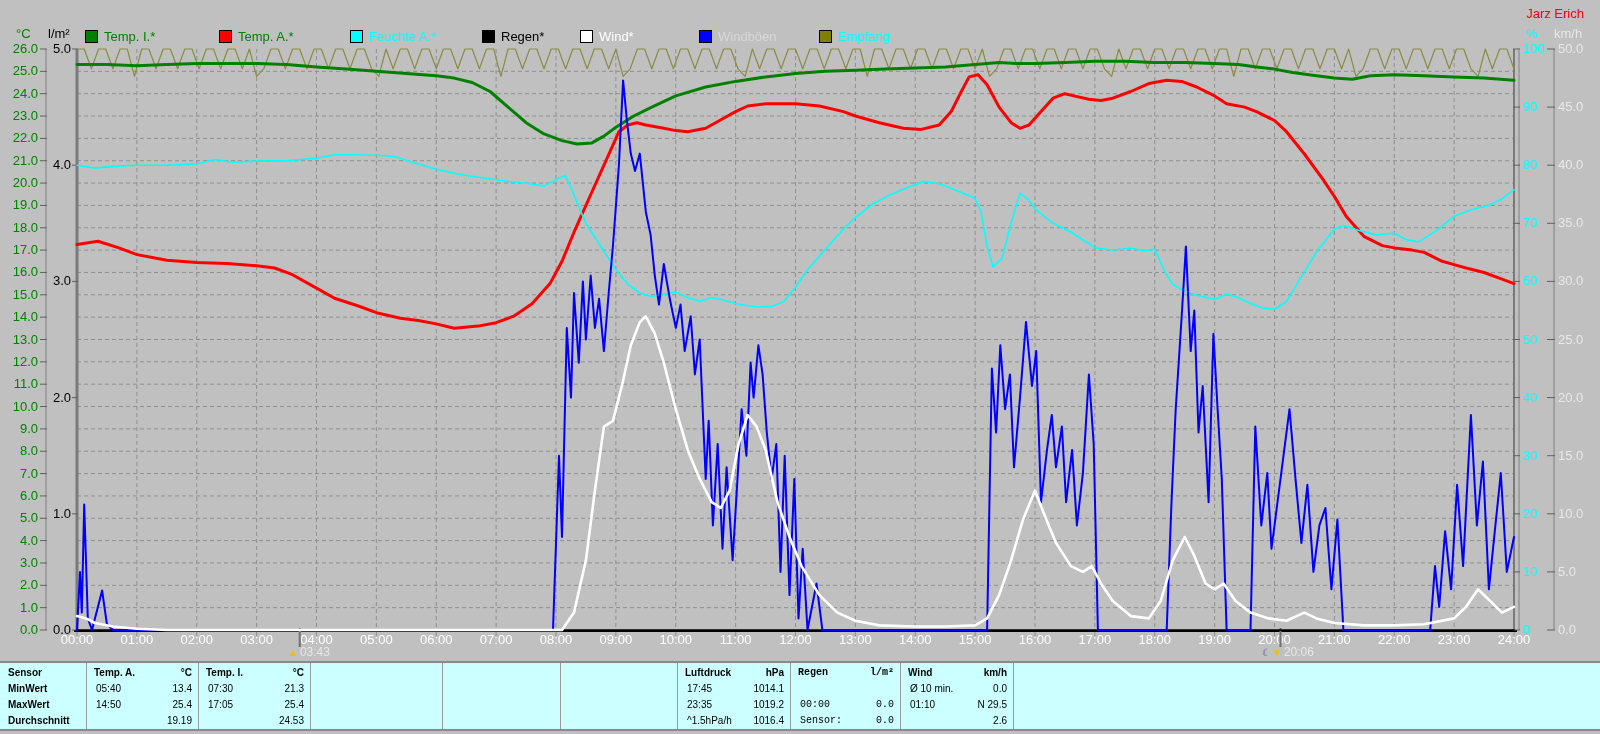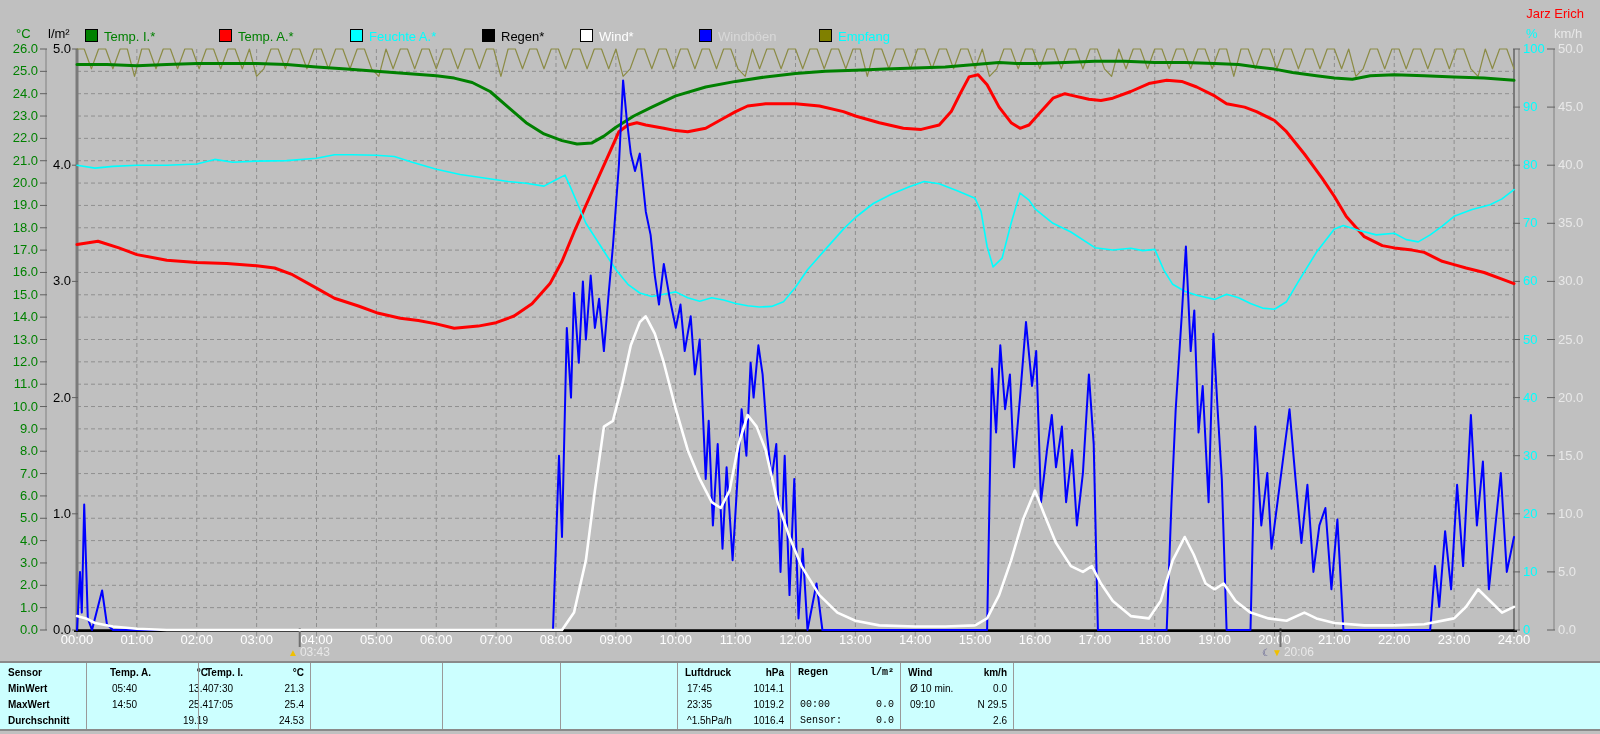--- a/index.html
+++ b/index.html
@@ -1,21 +1,21 @@
 <!DOCTYPE html>
 <html><head>
 <meta charset="utf-8">
 <style>
   html,body{margin:0;padding:0;background:#9a9a9a;}
   .screen{position:relative;width:1600px;height:734px;background:#c0c0c0;
     font-family:"Liberation Sans",sans-serif;overflow:hidden;}
   .titlebar{position:absolute;left:0;top:4px;width:1590px;text-align:center;
     color:#ffffff;font-size:15px;letter-spacing:.5px;}
   .author{position:absolute;right:16px;top:6px;color:#ff0000;font-size:13px;}
-  .legend-item{position:absolute;top:29px;height:14px;display:flex;font-size:13px;white-space:nowrap;}
+  .legend-item{position:absolute;top:29px;height:14px;display:flex;align-items:center;font-size:13px;white-space:nowrap;}
   .swatch{display:inline-block;width:11px;height:11px;border:1px solid #000;margin-right:6px;}
   .axis-unit{position:absolute;font-size:13px;}
   #chart{position:absolute;left:0;top:0;}
   .marker{position:absolute;top:645px;display:flex;align-items:center;font-size:12px;color:#e8e8e8;}
   .marker .ic{font-size:10px;margin-right:2px;color:#f0c000;}
   .marker .moon{color:#404080;font-size:10px;margin-right:1px;}
   .sumtable{position:absolute;left:0;top:661px;width:1600px;height:70px;background:#ccffff;
     border-top:2px solid #8a8a8a;border-bottom:2px solid #8a8a8a;box-sizing:border-box;font-size:10px;color:#000;}
   .divider{position:absolute;top:0;bottom:0;width:1px;background:#9a9a9a;}
   .rowlabels{position:absolute;left:8px;top:2px;font-weight:bold;}
@@ -305,21 +305,21 @@
   </div>
 
   <div class="sumtable">
     <div class="rowlabels" id="rowlabels">
         <div>Sensor</div>
         <div>MinWert</div>
         <div>MaxWert</div>
         <div>Durchschnitt</div>
       </div>
     <div id="tablecols">
-        <div class="tcol" style="left: 86px; width: 112px; margin-left: 16px;">
+        <div class="tcol" style="left: 86px; width: 112px;">
           <div class="trow hdr">
             <span class="t">Temp. A.</span>
             <span class="v">°C</span>
           </div>
           <div class="trow">
             <span class="t">05:40</span>
             <span class="v">13.4</span>
           </div>
           <div class="trow">
             <span class="t">14:50</span>
@@ -441,21 +441,21 @@
         <div class="tcol" style="left: 900px; width: 113px;">
           <div class="trow hdr">
             <span class="t">Wind</span>
             <span class="v">km/h</span>
           </div>
           <div class="trow">
             <span class="t">Ø 10 min.</span>
             <span class="v">0.0</span>
           </div>
           <div class="trow">
-            <span class="t">09:10</span>
+            <span class="t">01:10</span>
             <span class="v">N 29.5</span>
           </div>
           <div class="trow">
             <span class="t"></span>
             <span class="v">2.6</span>
           </div>
         </div>
       </div>
     <div id="tabledividers">
         <div class="divider" style="left: 86px;"></div>

